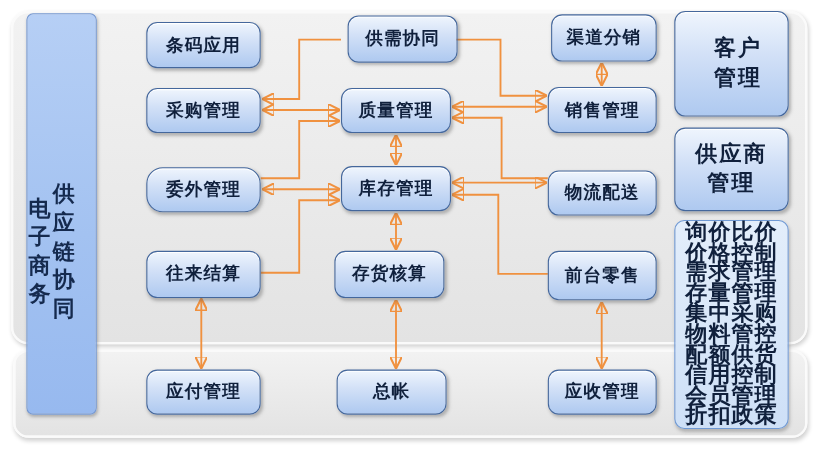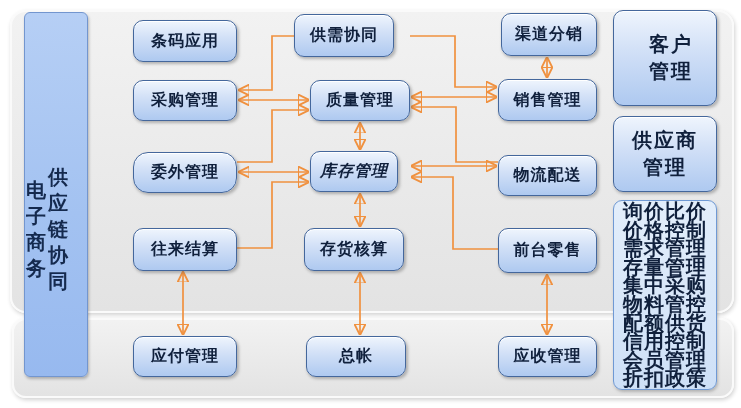--- a/index.html
+++ b/index.html
@@ -72,23 +72,23 @@
     <div class="vgap"></div>
     <div class="vtext">供应链协同</div>
   </div>
 
   <div class="node" style="left:133px;top:20px;width:104px;height:42px;">条码应用</div>
   <div class="node" style="left:133px;top:80px;width:104px;height:41px;">采购管理</div>
   <div class="node" style="left:133px;top:152px;width:104px;height:41px;border-radius:15px;">委外管理</div>
   <div class="node" style="left:133px;top:228px;width:104px;height:43px;">往来结算</div>
   <div class="node" style="left:133px;top:336px;width:104px;height:41px;">应付管理</div>
 
-  <div class="node" style="left:294px;top:14px;width:100px;height:43px;">供需协同</div>
+  <div class="node" style="left:316px;top:14px;width:100px;height:43px;">供需协同</div>
   <div class="node" style="left:310px;top:80px;width:100px;height:41px;">质量管理</div>
-  <div class="node" style="left:310px;top:151px;width:88px;height:41px;font-style:italic;">库存管理</div>
+  <div class="node" style="left:310px;top:151px;width:100px;height:41px;">库存管理</div>
   <div class="node" style="left:304px;top:228px;width:100px;height:43px;">存货核算</div>
   <div class="node" style="left:306px;top:336px;width:100px;height:41px;">总帐</div>
 
   <div class="node" style="left:501px;top:13px;width:96px;height:43px;">渠道分销</div>
   <div class="node" style="left:498px;top:79px;width:99px;height:42px;">销售管理</div>
   <div class="node" style="left:498px;top:155px;width:99px;height:41px;">物流配送</div>
   <div class="node" style="left:498px;top:228px;width:99px;height:45px;">前台零售</div>
   <div class="node" style="left:498px;top:336px;width:99px;height:41px;">应收管理</div>
 
   <div class="node big" style="left:613px;top:10px;width:104px;height:96px;padding-left:12px;">

